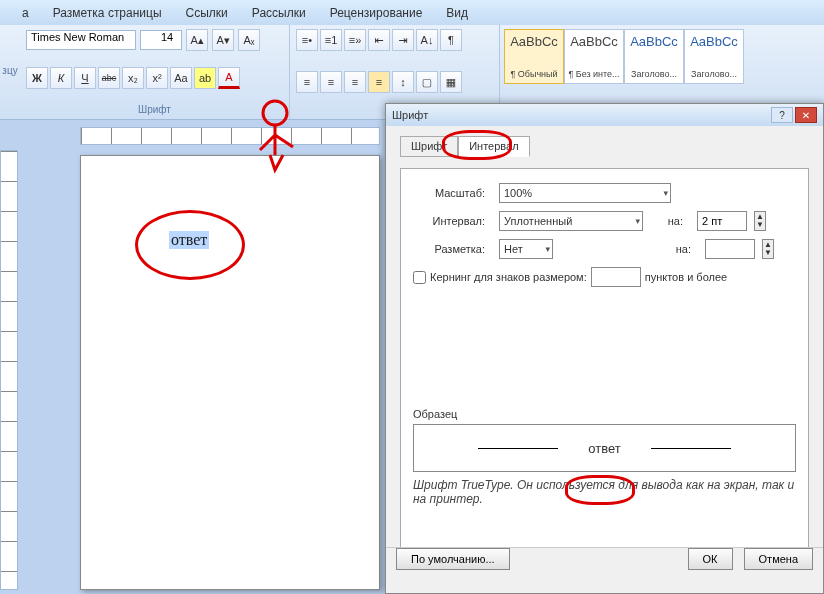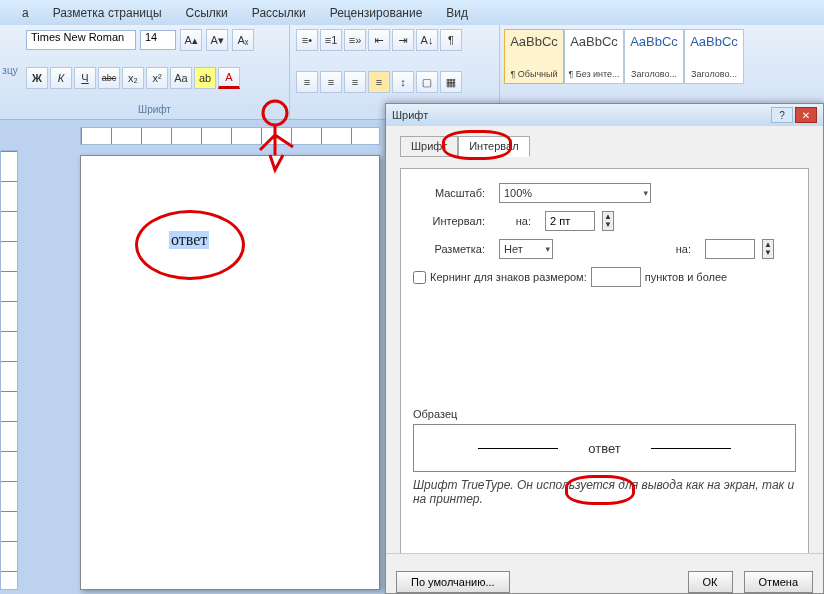--- a/index.html
+++ b/index.html
@@ -12,21 +12,21 @@
 
 .ribbon { height:95px; background:linear-gradient(#e8f1fb,#cfe0f5); border-bottom:1px solid #9fbad8; display:flex; }
 .pipe-left { width:20px; display:flex; flex-direction:column; align-items:center; justify-content:center; font-size:10px; color:#5a7aa3; padding-bottom:4px; }
 .group { border-right:1px solid #b4c8e1; display:flex; flex-direction:column; justify-content:space-between; padding:4px 6px; }
 .group-label { text-align:center; font-size:10px; color:#5a7aa3; margin-top:2px; }
 
 
 .font-row1 { display:flex; gap:4px; align-items:center; }
 .combo { background:#fff; border:1px solid #9fbad8; font-size:11px; height:20px; }
 .combo.font { width:110px; padding:0 4px; }
-.combo.size { width:36px; padding:0 4px; }
+.combo.size { width:36px; padding:0 20px; }
 .icon-btn { width:22px; height:22px; background:linear-gradient(#fdfdfd,#e6eefb); border:1px solid #b4c8e1; display:flex; align-items:center; justify-content:center; font-size:11px; color:#333; }
 .font-row2 { display:flex; gap:2px; align-items:center; margin-top:3px; }
 
 
 .para-row { display:flex; gap:2px; margin-bottom:3px; }
 
 
 .styles-group { display:flex; gap:0; align-items:flex-start; padding:4px 0 4px 4px;justify-content:flex-end; }
 .style-tile { width:60px; height:55px; border:1px solid #b4c8e1; background:#fff; display:flex; flex-direction:column; align-items:center; justify-content:space-between; padding:4px 2px; font-size:9px; color:#444; }
 .style-tile.sel { background:#fff3cd; border-color:#e3b73a; }
@@ -58,21 +58,21 @@
 .na-label { width:26px; text-align:right; margin:0 6px; }
 .chk { display:flex; align-items:center; margin-top:6px; }
 .chk input { margin-right:4px; }
 
 .preview-box { position:absolute; bottom:56px; left:12px; right:12px; }
 .preview-label { font-size:11px; margin-bottom:4px; }
 .preview-frame { height:48px; border:1px solid #888; background:#fff; display:flex; align-items:center; justify-content:center; font-family:"Times New Roman",serif; font-size:13px; }
 .preview-frame::before,.preview-frame::after { content:""; width:80px; border-bottom:1px solid #000; margin:0 30px; }
 .preview-desc { font-size:12px; margin-top:6px; color:#444;font-style:italic; }
 
-.dlg-buttons { position:absolute; bottom:0; left:0; right:0; height:40px; background:#f0f0f0; border-top:1px solid #ccc; display:flex; align-items:flex-end; padding:0 10px; }
+.dlg-buttons { position:absolute; bottom:0; left:0; right:0; height:46px; background:#f0f0f0; border-top:1px solid #ccc; display:flex; align-items:flex-start; padding:0 10px; }
 .dlg-btn { height:22px; padding:0 14px; background:linear-gradient(#fdfdfd,#e0e0e0); border:1px solid #888; font-size:11px; }
 
 
 .anno { position:absolute; border:3px solid #d00; border-radius:50%; pointer-events:none; }
 svg.anno-svg { position:absolute; pointer-events:none; }
 </style>
 </head>
 <body>
 
 <div class="tabs">
@@ -170,25 +170,26 @@
   </div>
   <div class="dlg-body">
     <div class="dlg-tabs">
       <div class="dlg-tab">Шрифт</div>
       <div class="dlg-tab active">Интервал</div>
     </div>
     <div class="tab-pane">
 
       <div class="form-row">
         <label>Масштаб:</label>
-        <div class="dd" style="width:152px">100%</div>
+        <div class="dd" style="width:172px">100%</div>
       </div>
 
       <div class="form-row">
         <label>Интервал:</label>
+        <div class="dd" style="width:144px">Уплотненный</div>
         <span class="na-label">на:</span>
         <input class="spin" value="2 пт" style="">
         <span style="font-size:8px;line-height:8px;margin-left:-1px;border:1px solid #888;background:#eee;padding:1px">▲<br>▼</span>
       </div>
 
       <div class="form-row">
         <label>Разметка:</label>
         <div class="dd" style="width:54px">Нет</div>
         <span style="width:90px"></span>
         <span class="na-label">на:</span>

